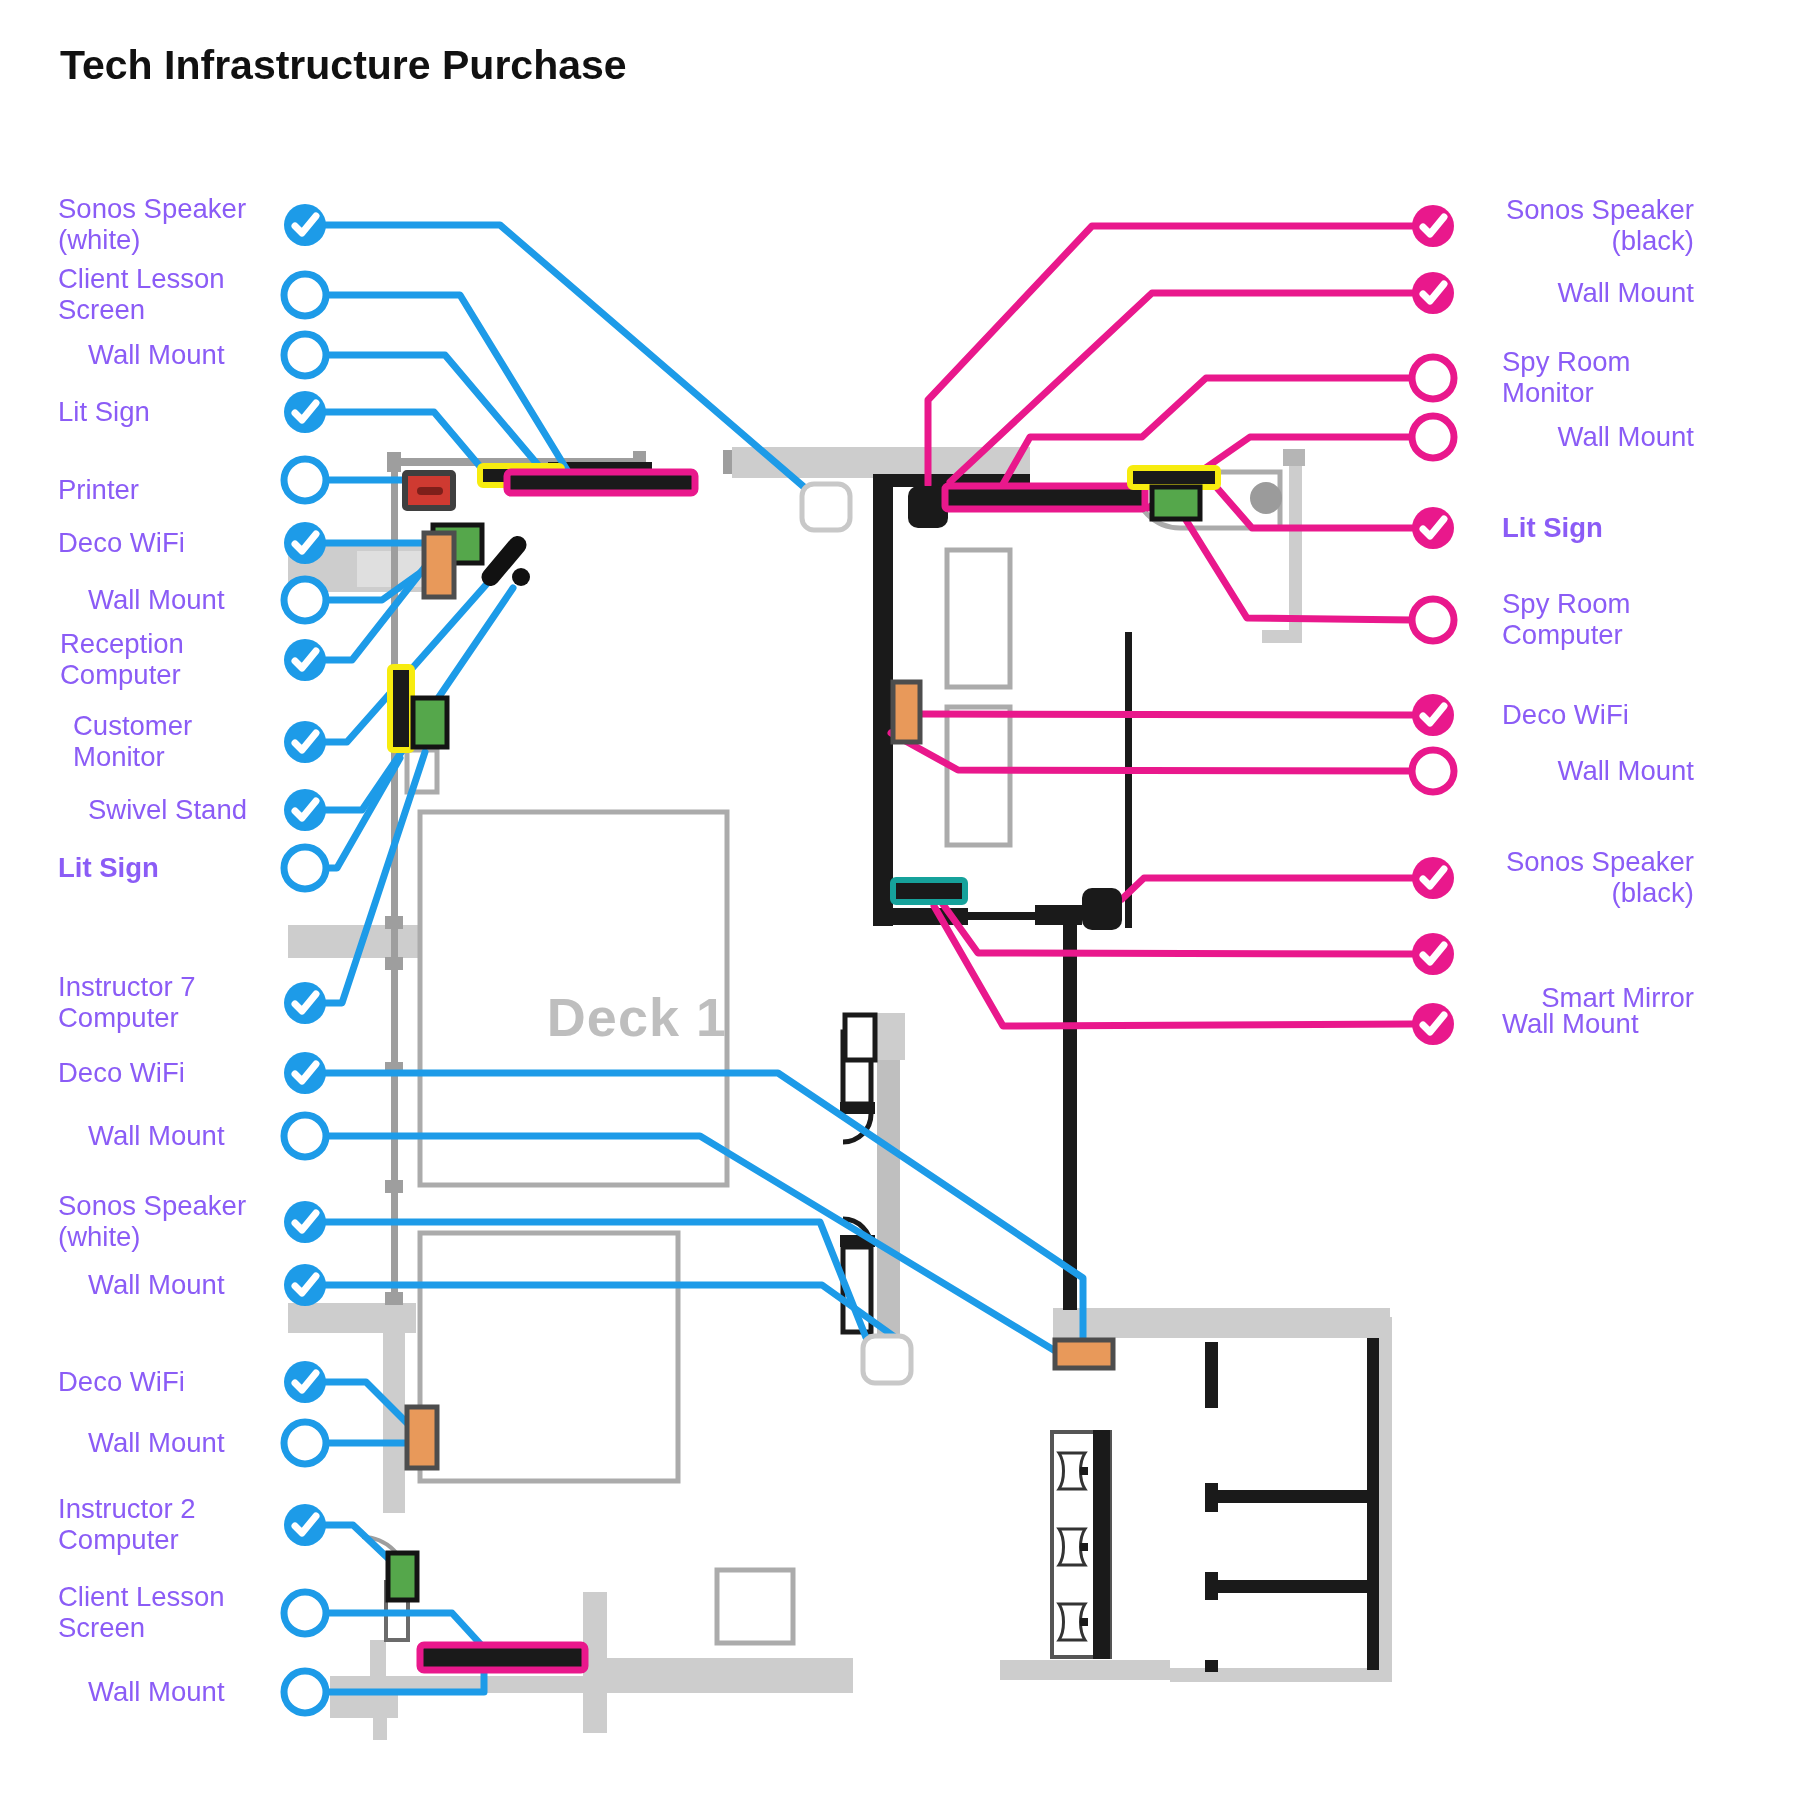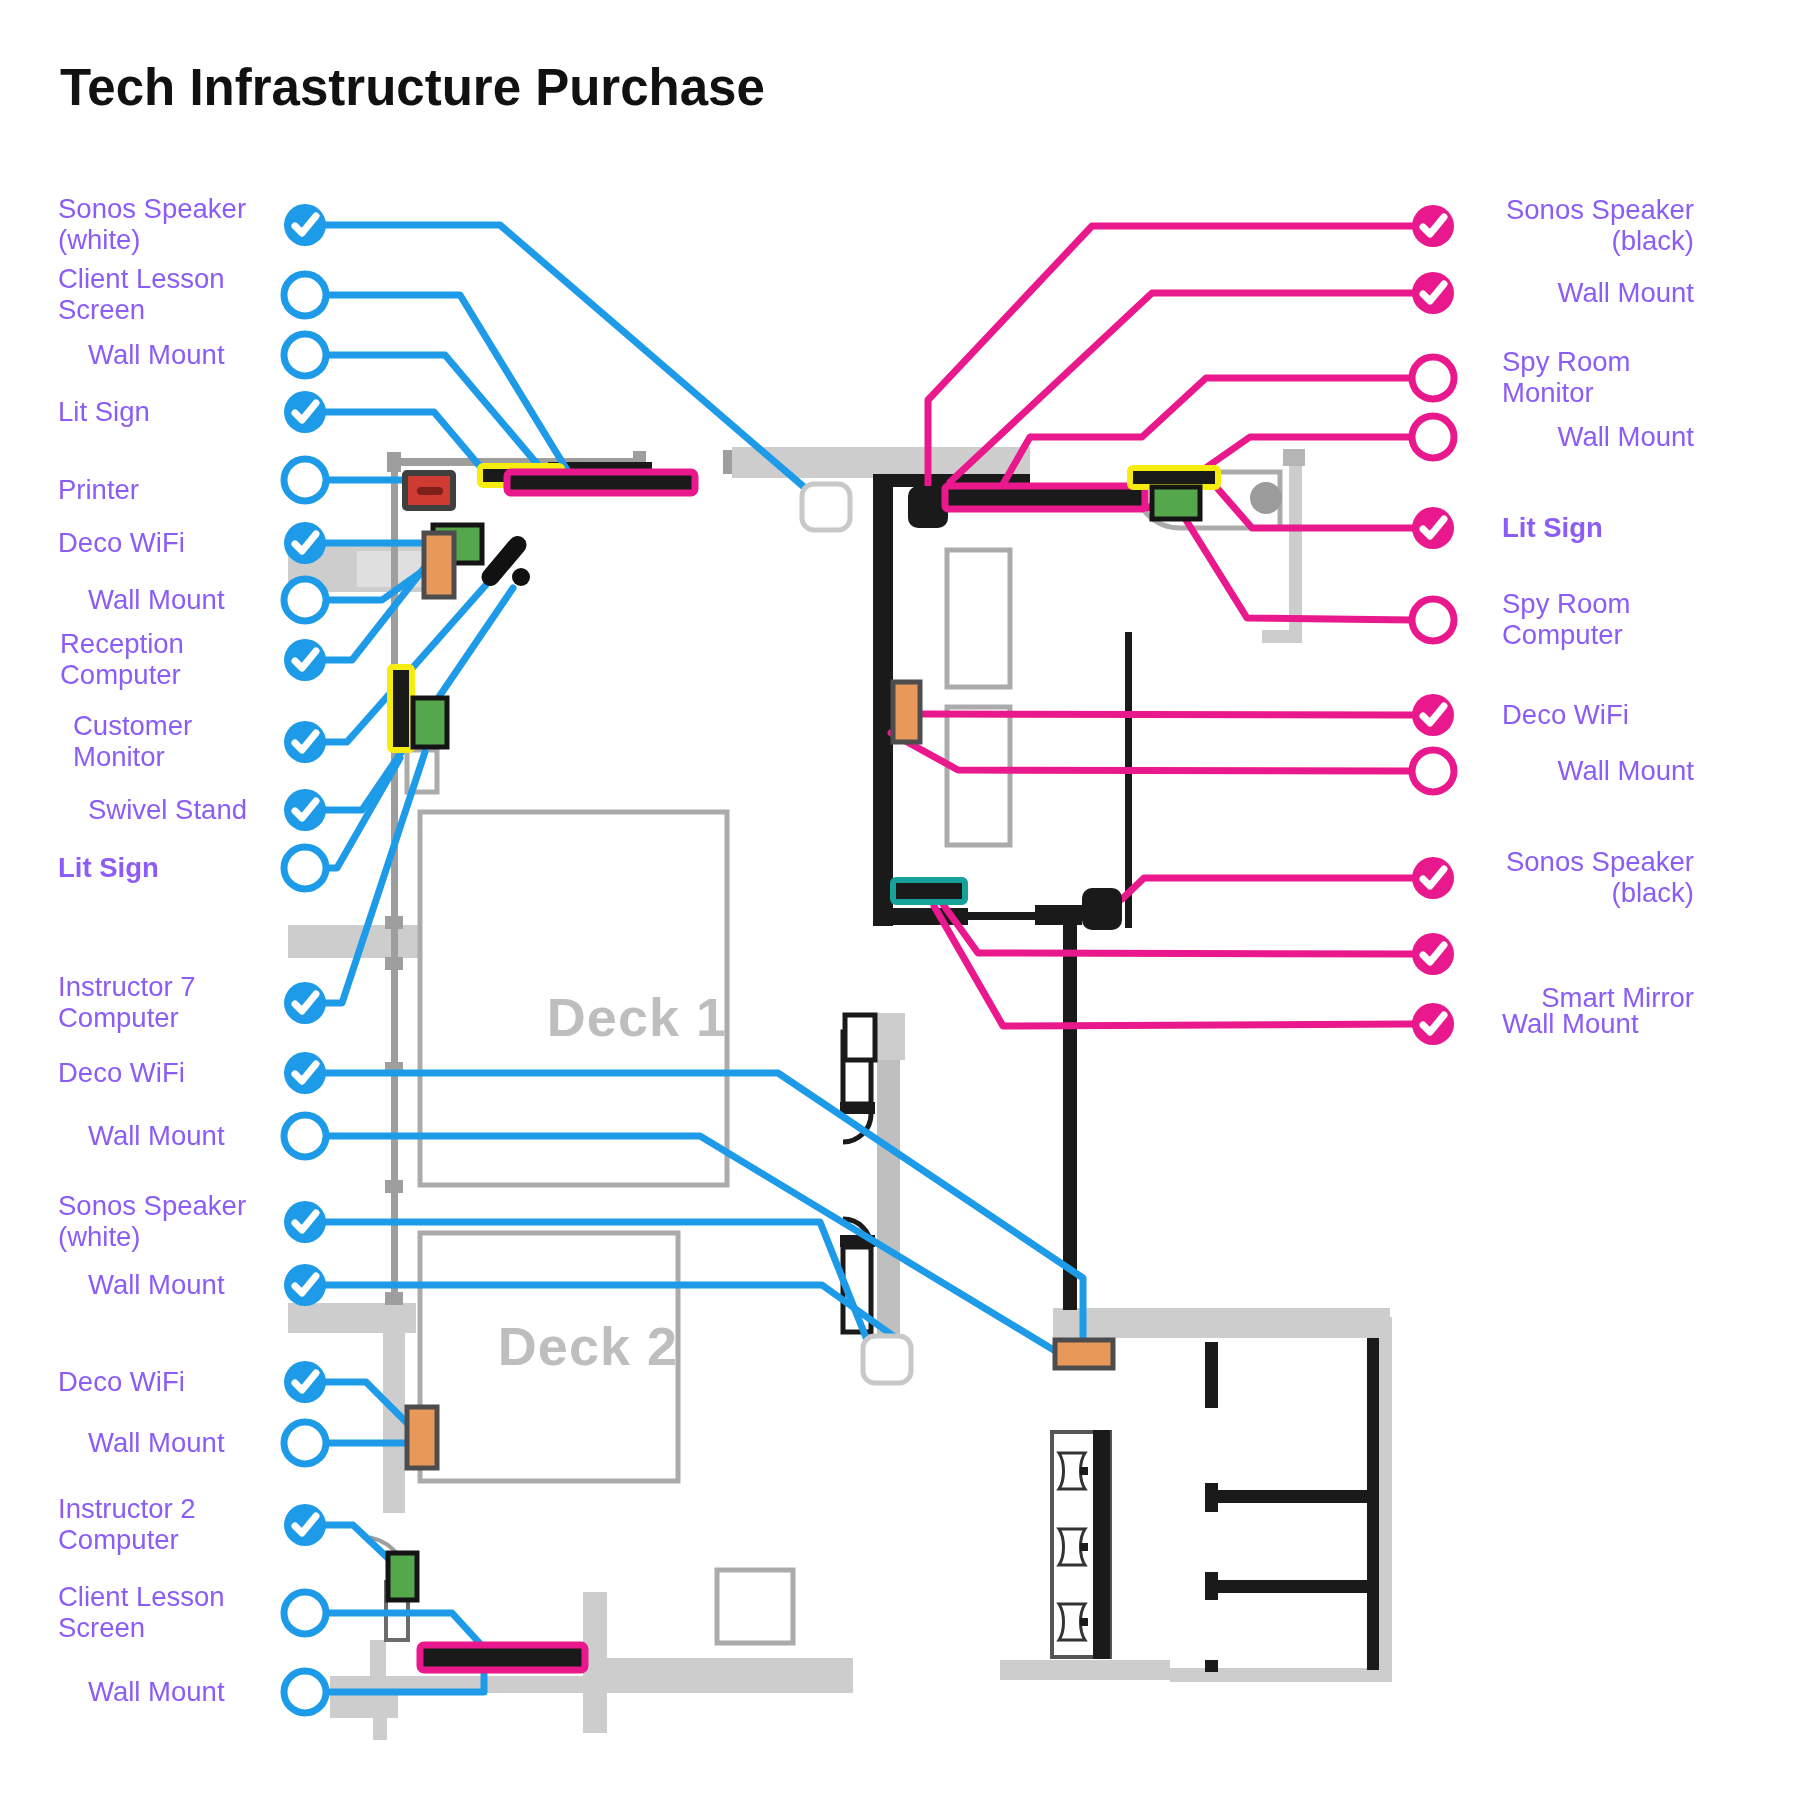--- a/index.html
+++ b/index.html
@@ -1,19 +1,19 @@
 <!DOCTYPE html>
 <html style="--blue: #1D9BE8; --pink: #E9188C;"><head>
 <meta charset="utf-8">
 <style>
   html,body{margin:0;padding:0;background:#ffffff;}
   #page{position:relative;width:1800px;height:1806px;background:#fff;
         font-family:"Liberation Sans", sans-serif;overflow:hidden;}
   #plan-svg{position:absolute;left:0;top:0;}
-  .title{position:absolute;left:60px;top:42px;font-size:51px;font-weight:bold;color:#111;margin-top:16px;}
+  .title{position:absolute;left:60px;top:42px;font-size:41px;font-weight:bold;color:#111;}
   .lbl{position:absolute;font-size:27.5px;line-height:1.13;color:#8b5cf6;
        white-space:pre-line;transform:translateY(-52%);}
   .lbl.bold{font-weight:bold;}
   .rlbl{width:192px;left:1502px;}
   .deck{position:absolute;font-size:54px;font-weight:bold;color:#BEBEBE;
         text-align:right;transform:translateY(-50%);letter-spacing:1px;}
   svg .blue{stroke:var(--blue);}
   svg .pink{stroke:var(--pink);}
   svg polyline{fill:none;stroke-width:7;stroke-linecap:round;stroke-linejoin:round;}
 </style>
@@ -301,21 +301,20 @@
           <polyline points="1423,955 1430,962 1444,945" fill="none" stroke="#fff" stroke-width="6.5" stroke-linecap="round" stroke-linejoin="round"></polyline>
         </g>
         <g>
           <circle cx="1433" cy="1024" r="21" fill="#E9188C"></circle>
           <polyline points="1423,1025 1430,1032 1444,1015" fill="none" stroke="#fff" stroke-width="6.5" stroke-linecap="round" stroke-linejoin="round"></polyline>
         </g>
       </g>
   </svg>
 
   <div class="deck" style="left:420px;top:1017px;width:307px;">Deck 1</div>
-  <div class="deck" style="left:420px;top:1346px;width:258px;">Deck 2</div>
 
   <div id="labels-layer">
       <div class="lbl" style="top: 225px; left: 58px; width: 235px;">Sonos Speaker
 (white)</div>
       <div class="lbl" style="top: 295px; left: 58px; width: 235px;">Client Lesson
 Screen</div>
       <div class="lbl" style="top: 355px; left: 88px; width: 235px;">Wall Mount</div>
       <div class="lbl" style="top: 412px; left: 58px; width: 235px;">Lit Sign</div>
       <div class="lbl" style="top: 482px; left: 58px; width: 235px; margin-top: 8px;">Printer</div>
       <div class="lbl" style="top: 543px; left: 58px; width: 235px;">Deco WiFi</div>

